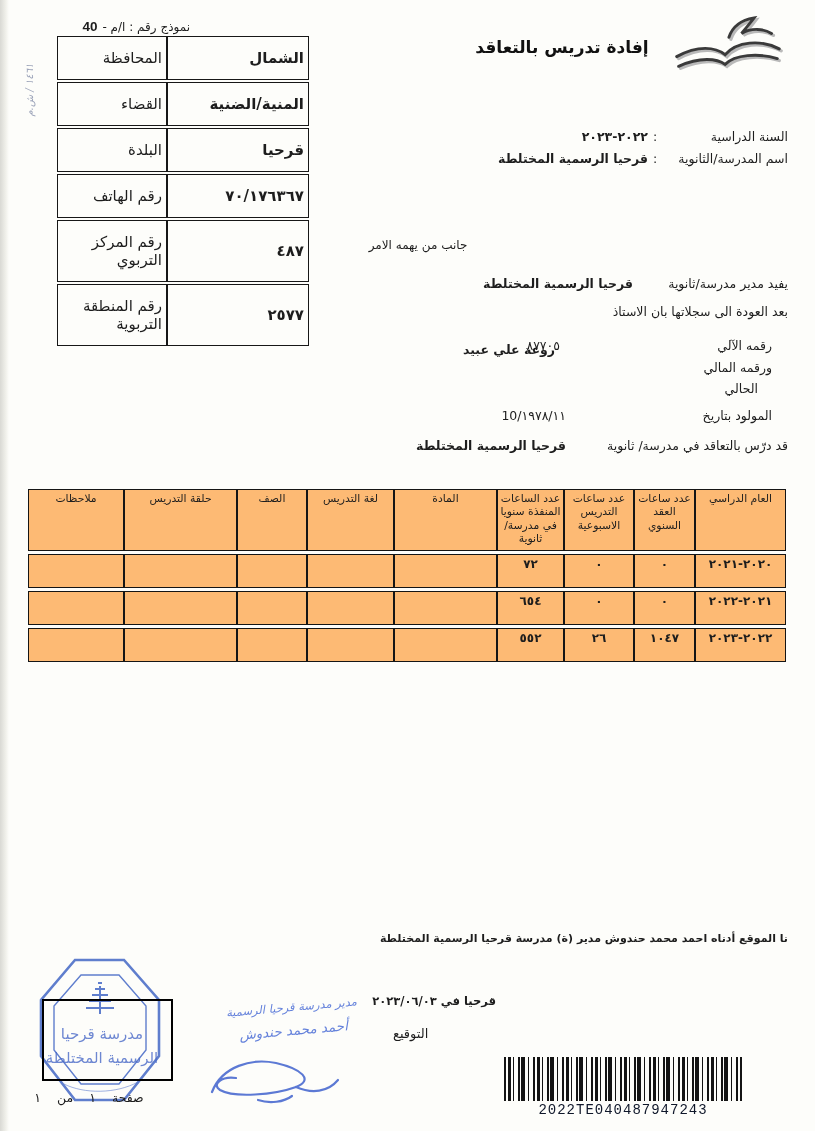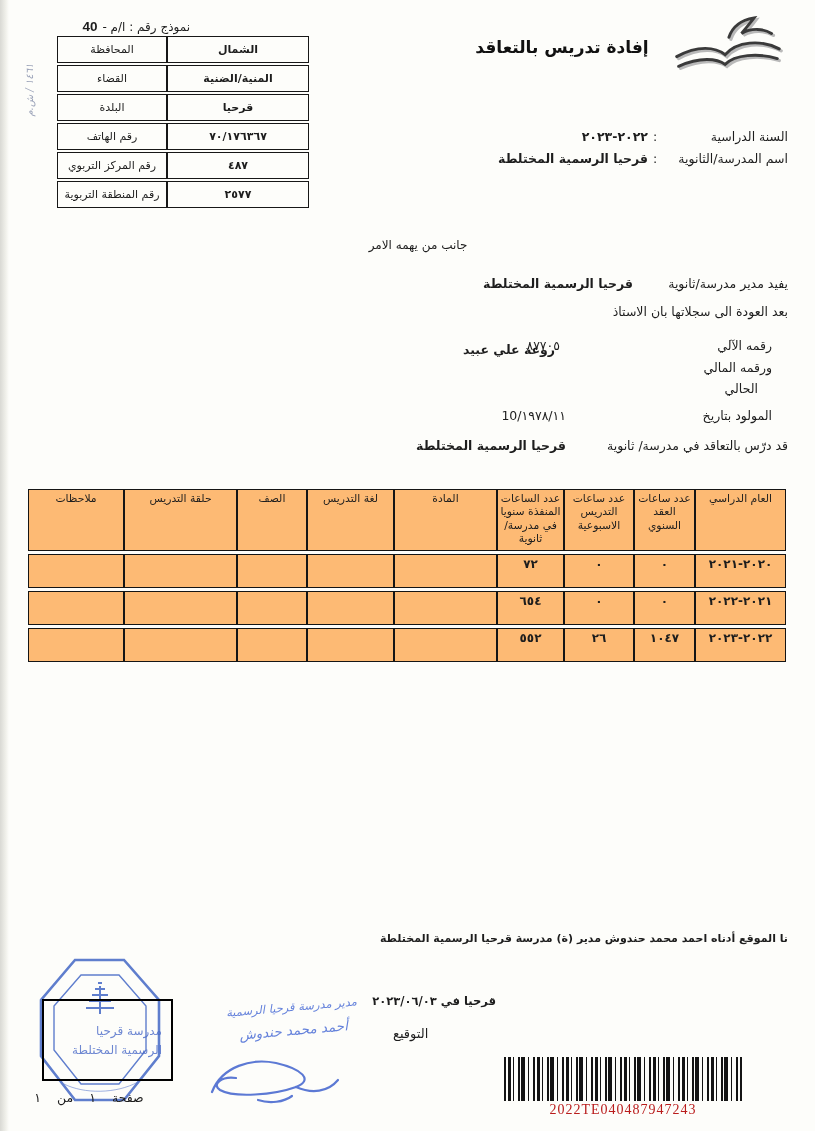--- a/index.html
+++ b/index.html
@@ -11,22 +11,22 @@
   }
   .scan-edge { position:absolute; left:0; top:0; width:9px; height:100%;
     background:linear-gradient(90deg,#d9d9d4,#efefe9 60%,rgba(255,255,255,0)); }
 
   
   .form-line { position:absolute; left:70px; top:19px; width:120px;
     display:flex; direction:rtl; align-items:baseline; gap:5px;
     font-size:12px; }
   .form-line .num { font-weight:bold; font-size:13.5px; font-family:"Liberation Sans",sans-serif; }
   .info-table { position:absolute; left:57px; top:34px; border-collapse:separate; border-spacing:0 2px; direction:rtl; }
-  .info-table td { border:1.4px solid #171717; text-align:center; vertical-align:middle;
-    font-size:11px; height:16px; padding:6px 4px; background:#fdfdfa; }
+  .info-table td { border:1.4px solid #171717; text-align:right; vertical-align:middle;
+    font-size:15px; height:16px; padding:12px 4px; background:#fdfdfa; }
   .info-table td.lbl { width:110px; }
   .info-table td.val { width:142px; font-weight:bold; }
 
   .margin-note { position:absolute; left:-28px; top:82px; width:120px; height:16px;
     transform:rotate(-90deg); color:#8a93ad; font-size:10px; font-style:italic;
     text-align:center; white-space:nowrap; opacity:.85; }
 
   
   .logo-block { position:absolute; left:652px; top:16px; width:150px; text-align:center; }
   .ministry-lines { margin-top:2px; font-weight:bold; font-size:9.5px; line-height:1.5; color:#222; }
@@ -70,37 +70,37 @@
     font-size:11.5px; font-weight:bold; white-space:nowrap; }
   .sig-label { position:absolute; left:393px; top:1026px; font-size:13px; font-weight:normal; }
 
   .handwriting { position:absolute; left:180px; top:1000px; width:225px;
     color:#5575d8; font-style:italic; transform:rotate(-5deg); direction:rtl; opacity:.9; }
   .handwriting .hw1 { font-size:11.5px; text-align:center; }
   .handwriting .hw2 { font-size:13.5px; margin-top:8px; text-align:center; letter-spacing:1px; }
   .signature-svg { position:absolute; left:198px; top:1052px; }
 
   .stamp-svg { position:absolute; left:34px; top:952px; }
-  .stamp-text { position:absolute; left:26px; top:1022px; width:136px; text-align:right;
-    color:#4a6ac8; font-size:12px; line-height:1.6; opacity:.8; }
+  .stamp-text { position:absolute; left:34px; top:1022px; width:136px; text-align:center;
+    color:#4a6ac8; font-size:15px; line-height:1.6; opacity:.8; }
   .seal-box { position:absolute; left:42px; top:999px; width:131px; height:82px;
     border:2.2px solid #000; background:transparent; }
   .page-label { position:absolute; left:24px; top:1090px; width:130px; direction:rtl;
     font-size:12.5px; word-spacing:12px; text-align:center; }
 
   .barcode { position:absolute; left:504px; top:1057px; width:238px; height:44px; background:
     repeating-linear-gradient(90deg,
       #141414 0 2px,  #fdfdfa 2px 4px,
       #141414 4px 7px,#fdfdfa 7px 9px,
       #141414 9px 10px,#fdfdfa 10px 14px,
       #141414 14px 16px,#fdfdfa 16px 17px,
       #141414 17px 21px,#fdfdfa 21px 24px,
       #141414 24px 25px,#fdfdfa 25px 29px); }
   .barcode-text { position:absolute; left:504px; top:1102px; width:238px; text-align:center;
-    font-family:Liberation Serif, serif; font-size:14px; letter-spacing:1px; color:#b91c1c;
+    font-family:Liberation Mono, monospace; font-size:14px; letter-spacing:1px; color:#0f172a;
     direction:ltr; }
 </style>
 </head>
 <body>
 
 <div class="page">
   <div class="scan-edge"></div>
 
   <div class="form-line">
     <span>نموذج رقم : ا/م -</span>

